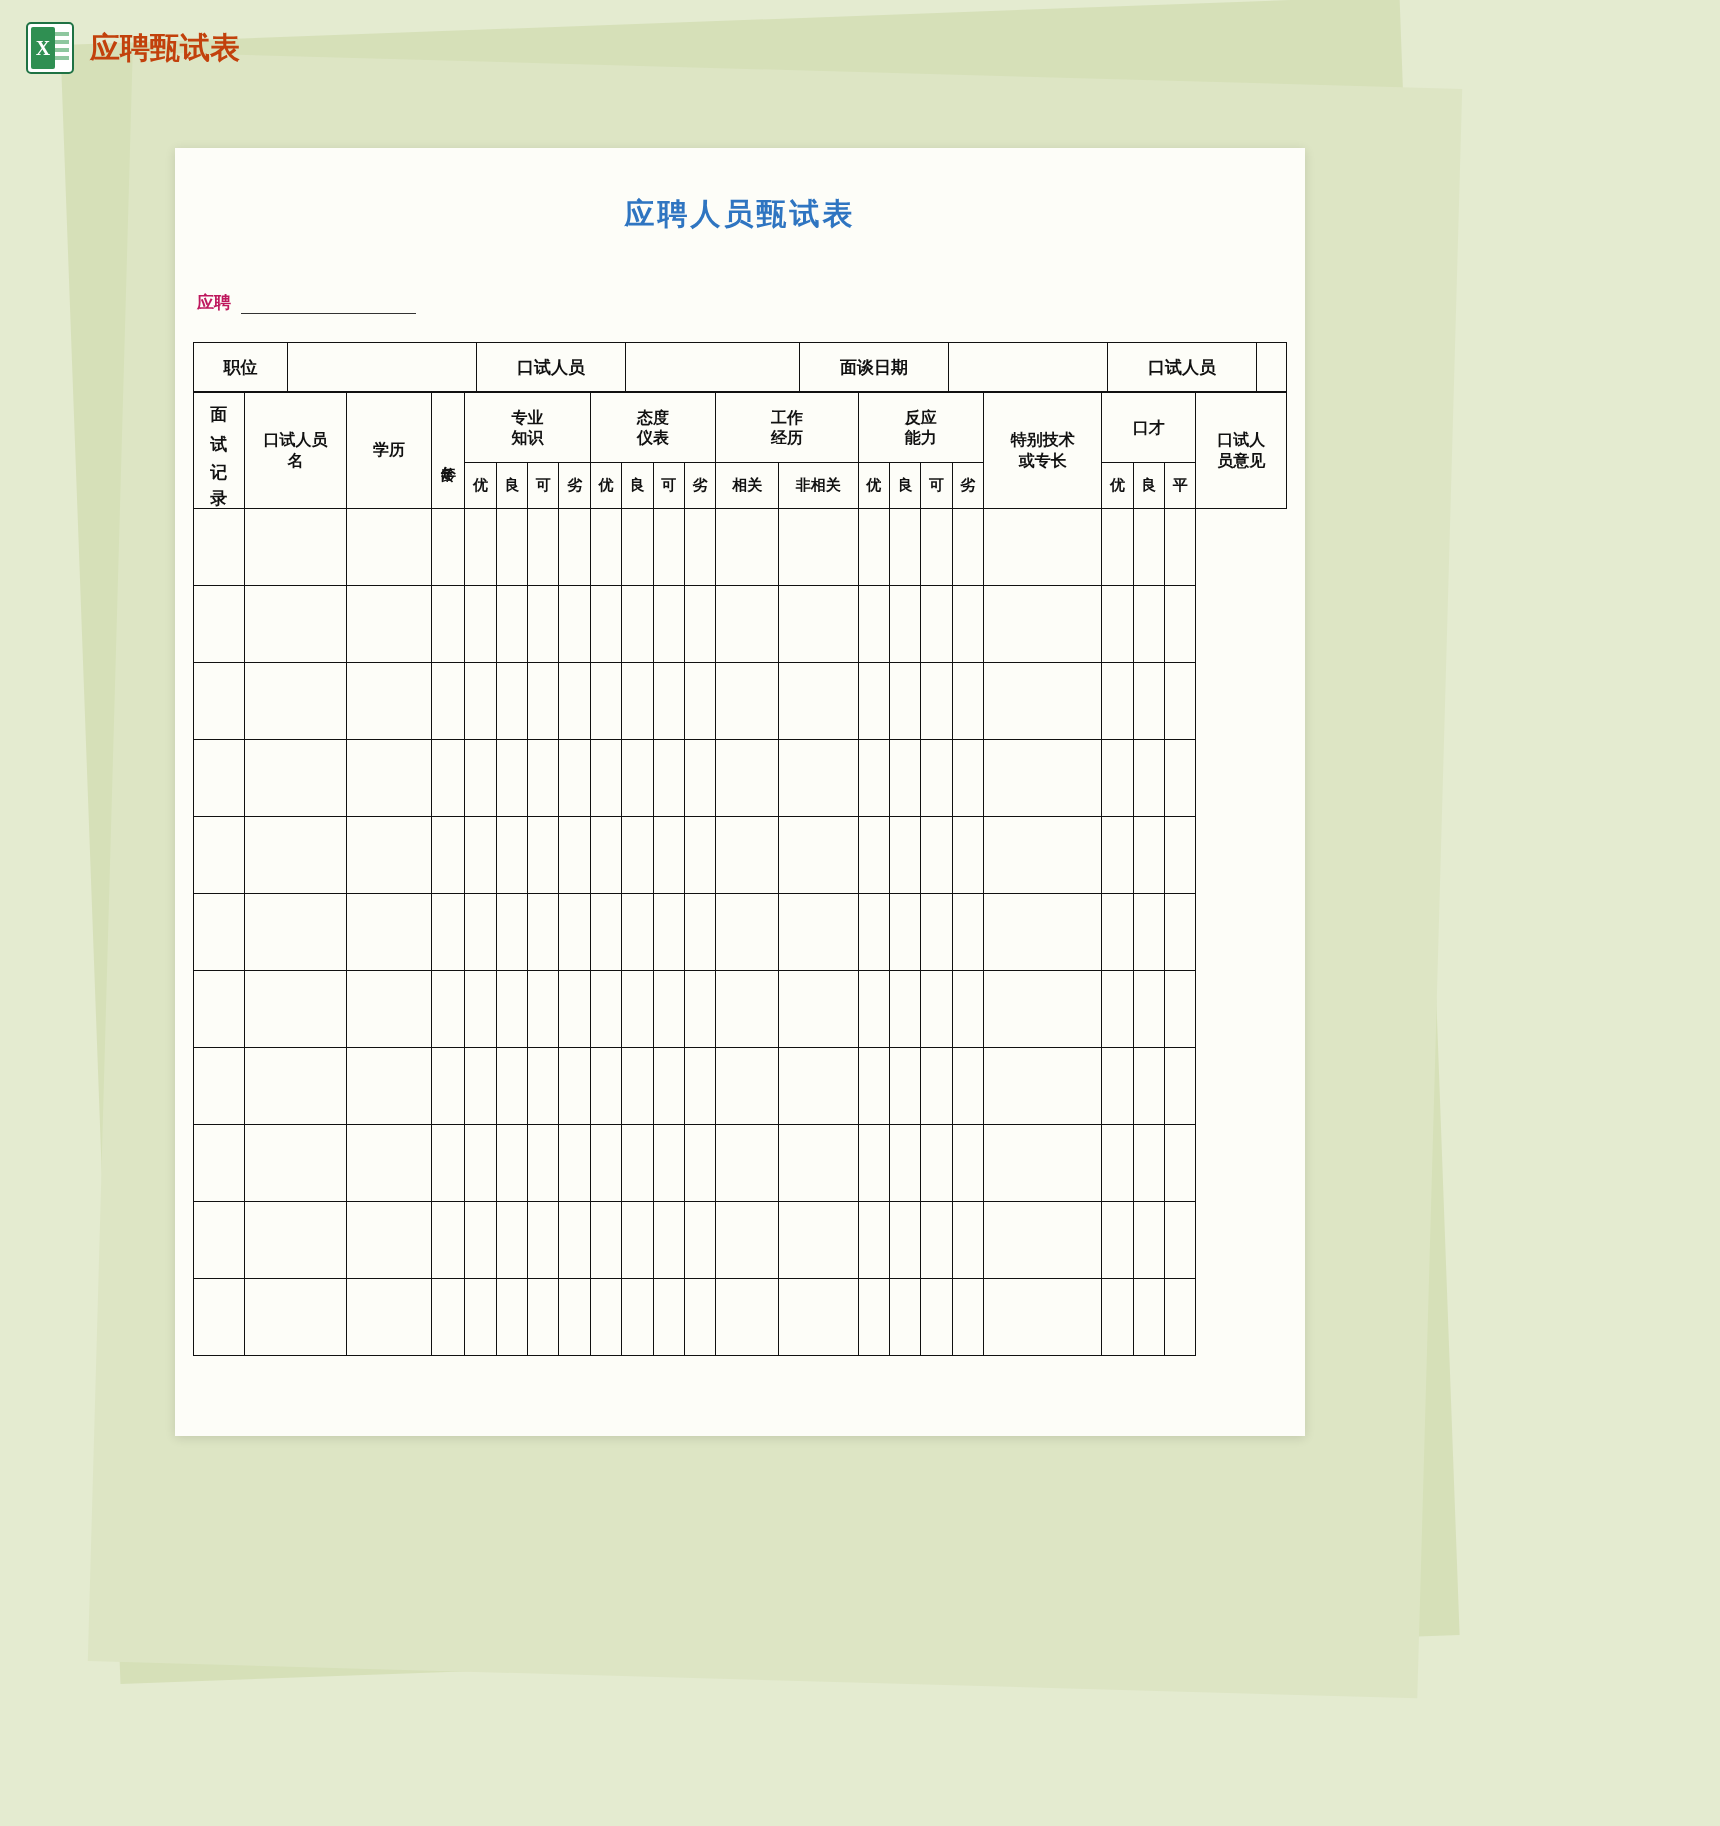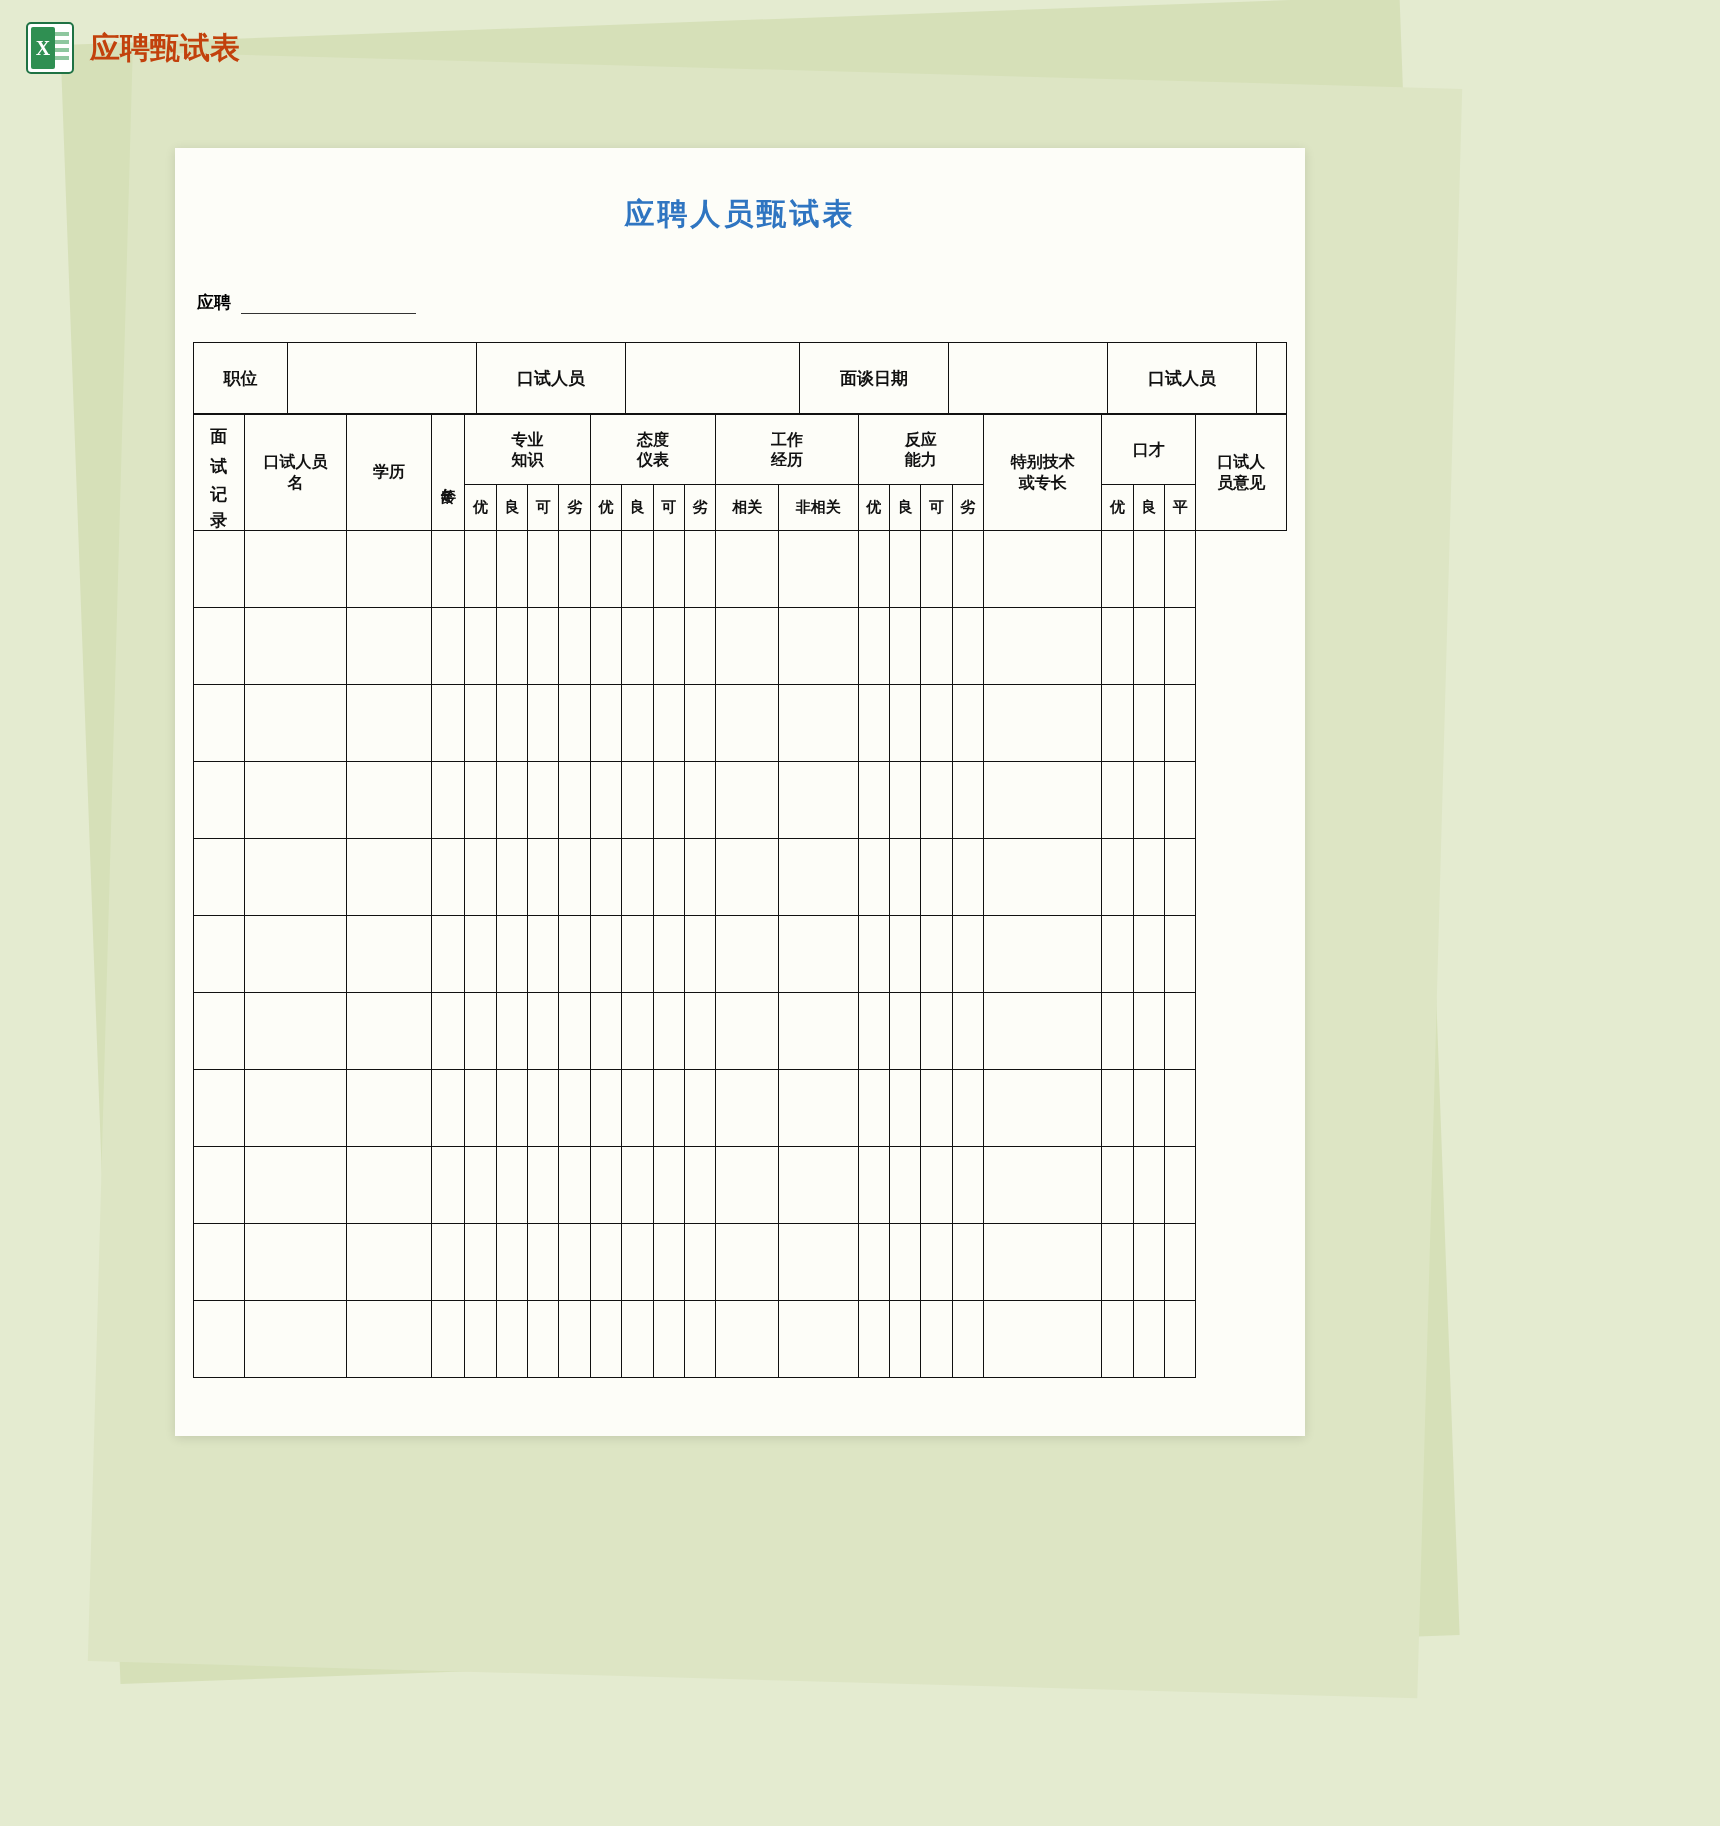--- a/index.html
+++ b/index.html
@@ -119,21 +119,21 @@
     letter-spacing: 3px;
     margin-top: 46px;
   }
 
   .applying-line {
     margin: 56px 0 0 22px;
     display: flex;
     align-items: flex-end;
     font-size: 17px;
     font-weight: bold;
-    color: #000000;
+    color: #be185d;
   }
   .applying-line .blank {
     display: inline-block;
     width: 175px;
     border-bottom: 1px solid #333;
     margin-left: 10px;
     height: 18px;
   }
 
   
@@ -145,21 +145,21 @@
     margin: 28px 0 0 18px;
     width: 1094px;
   }
   .info-table td {
     border: 1px solid #111;
     height: 46px;
     font-size: 17px;
     font-weight: bold;
     text-align: center;
     color: #111;
-    padding: 12px 4px;
+    padding: 1px 4px;
   }
   .info-table td.val { background: #fdfdf8; }
 
   .grid-table {
     margin: 0 0 0 18px;
     width: 1094px;
   }
   .grid-table td, .grid-table th {
     border: 1px solid #111;
     text-align: center;

